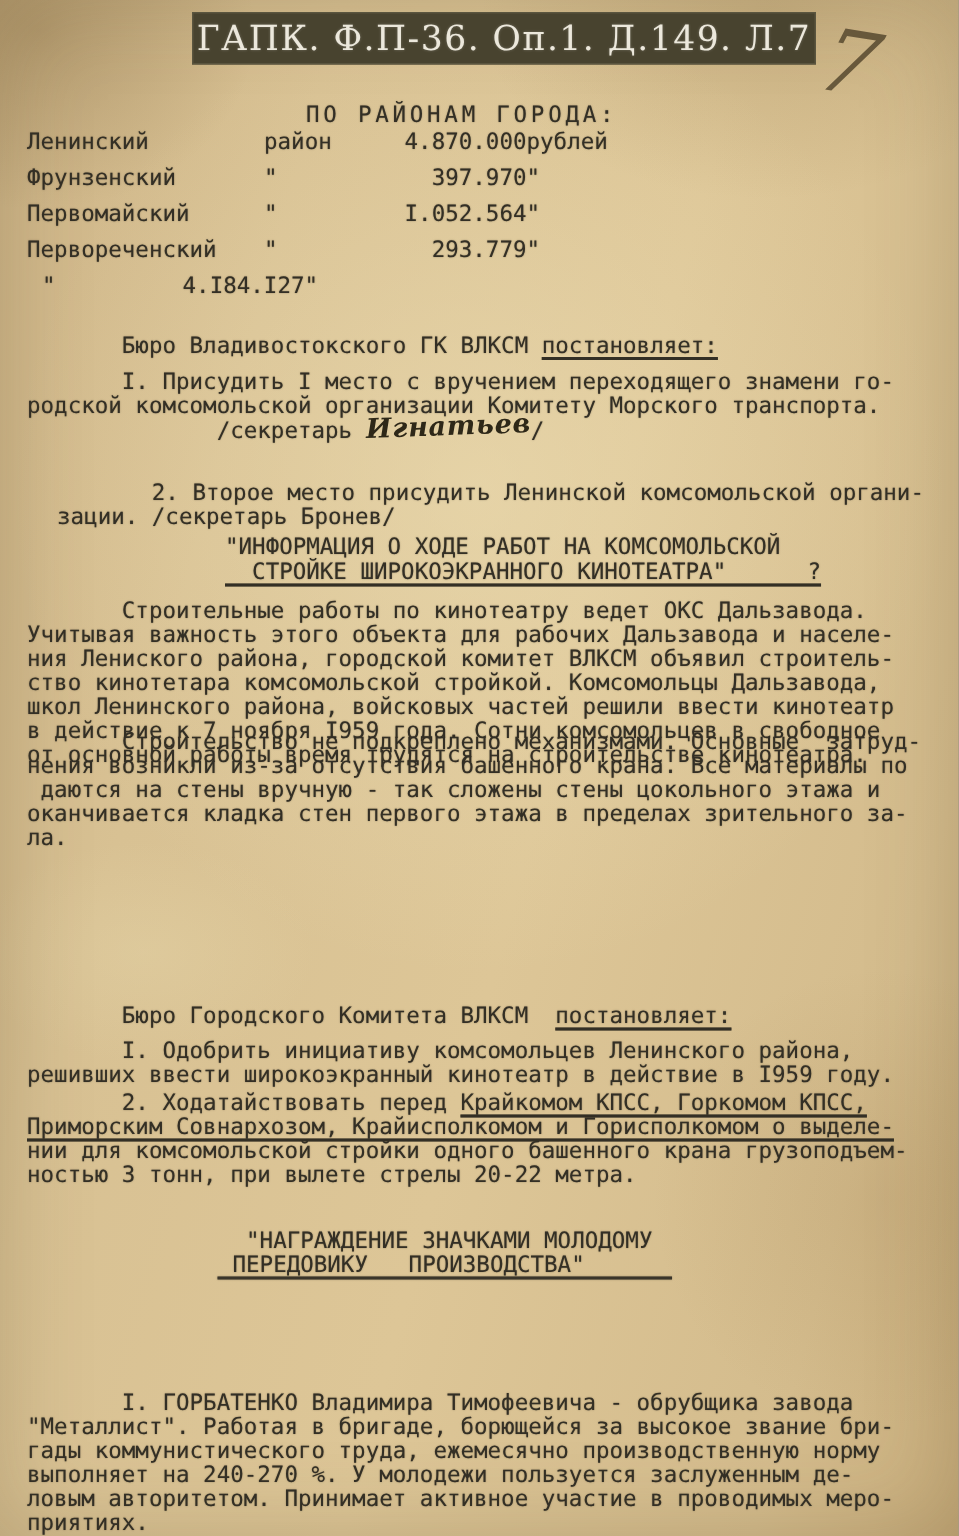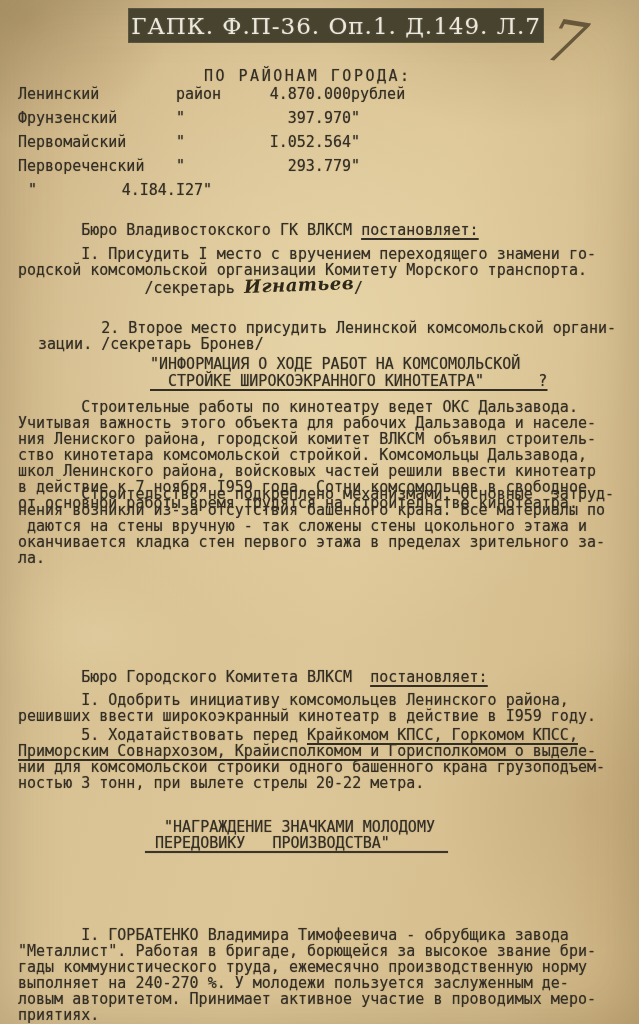--- a/index.html
+++ b/index.html
@@ -158,21 +158,21 @@
 нения возникли из-за отсутствия башенного крана. Все материалы по
  даются на стены вручную - так сложены стены цокольного этажа и
 оканчивается кладка стен первого этажа в пределах зрительного за-
 ла.</div>
 
   <div class="t" style="left:18px;top:669px;"><span>       Бюро Городского Комитета ВЛКСМ  </span><span class="u">постановляет:</span></div>
 
   <div class="t" style="left:18px;top:692px;">       I. Одобрить инициативу комсомольцев Ленинского района,
 решивших ввести широкоэкранный кинотеатр в действие в I959 году.</div>
 
-  <div class="t" style="left:18px;top:727px;"><span>       5. Ходатайствовать перед </span><span class="u">Крайкомом КПСС, Горкомом КПСС,</span><br><span class="u">Приморским Совнархозом, Крайисполкомом и Горисполкомом о выделе-</span><br><span>нии для комсомольской стройки одного башенного крана грузоподъем-
+  <div class="t" style="left:18px;top:727px;"><span>       2. Ходатайствовать перед </span><span class="u">Крайкомом КПСС, Горкомом КПСС,</span><br><span class="u">Приморским Совнархозом, Крайисполкомом и Горисполкомом о выделе-</span><br><span>нии для комсомольской стройки одного башенного крана грузоподъем-
 ностью 3 тонн, при вылете стрелы 20-22 метра.</span></div>
 
   <div class="t" style="left:155px;top:819px;"> "НАГРАЖДЕНИЕ ЗНАЧКАМИ МОЛОДОМУ
 ПЕРЕДОВИКУ   ПРОИЗВОДСТВА"</div>
   <div class="rule"></div>
 
   <div class="t" style="left:18px;top:927px;">       I. ГОРБАТЕНКО Владимира Тимофеевича - обрубщика завода
 "Металлист". Работая в бригаде, борющейся за высокое звание бри-
 гады коммунистического труда, ежемесячно производственную норму
 выполняет на 240-270 %. У молодежи пользуется заслуженным де-

